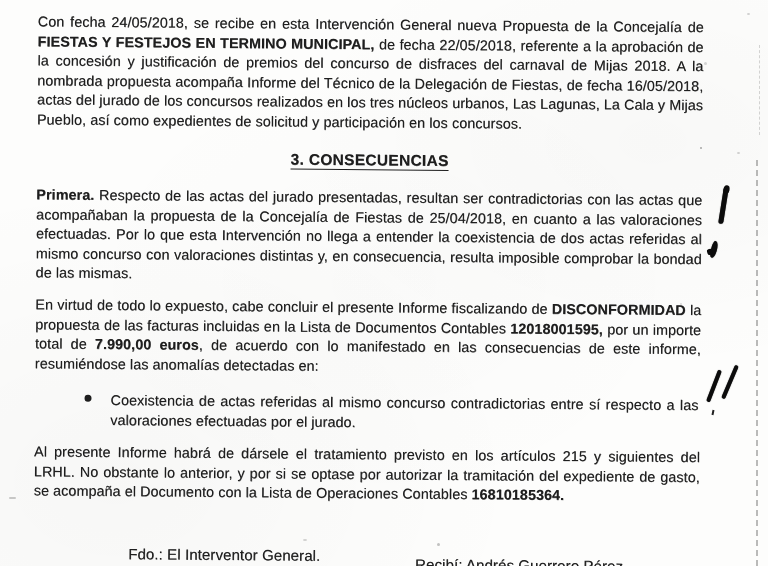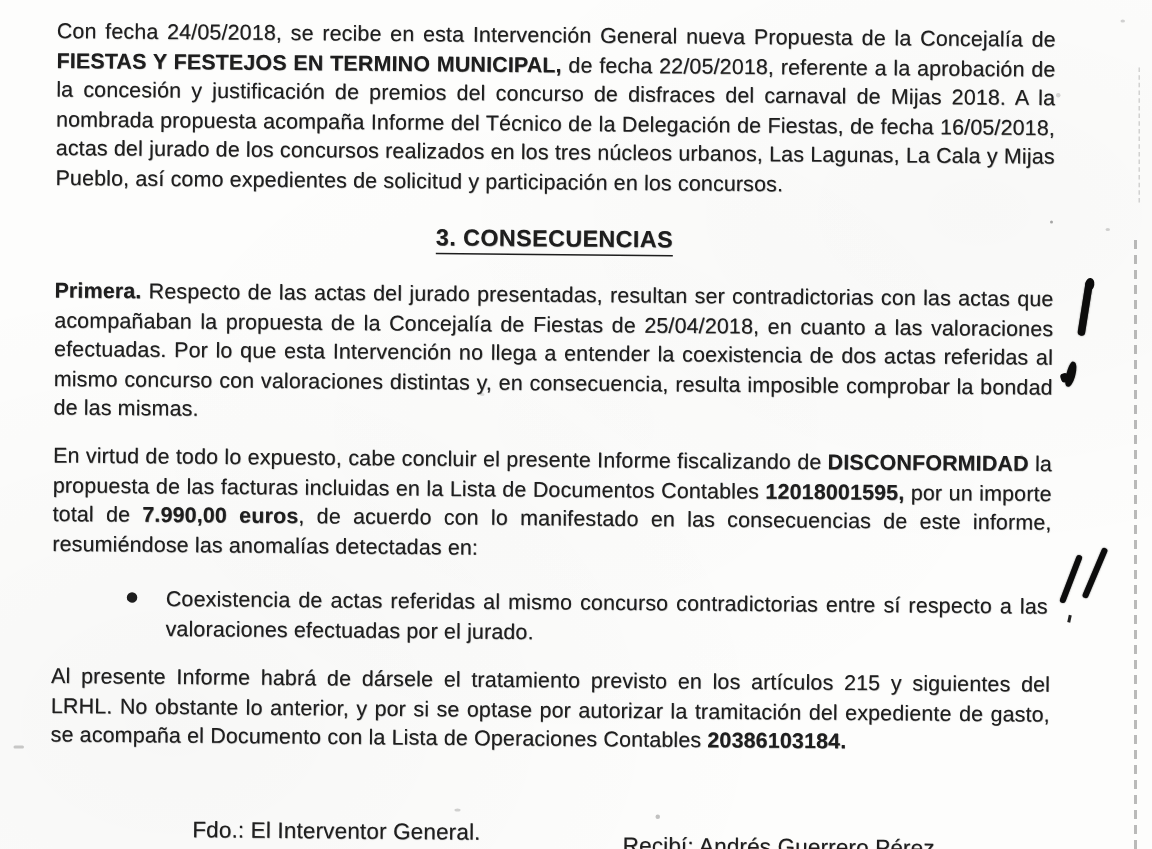--- a/index.html
+++ b/index.html
@@ -181,21 +181,21 @@
     <p class="para p1"><span>Con fecha 24/05/2018, se recibe en esta Intervención General nueva Propuesta de la Concejalía de </span><b>FIESTAS Y FESTEJOS EN TERMINO MUNICIPAL,</b><span> de fecha 22/05/2018, referente a la aprobación de la concesión y justificación de premios del concurso de disfraces del carnaval de Mijas 2018. A la nombrada propuesta acompaña Informe del Técnico de la Delegación de Fiestas, de fecha 16/05/2018, actas del jurado de los concursos realizados en los tres núcleos urbanos, Las Lagunas, La Cala y Mijas Pueblo, así como expedientes de solicitud y participación en los concursos.</span></p>
 
     <h3 class="heading"><span class="hline">3. CONSECUENCIAS</span></h3>
 
     <p class="para p2"><b>Primera.</b><span> Respecto de las actas del jurado presentadas, resultan ser contradictorias con las actas que acompañaban la propuesta de la Concejalía de Fiestas de 25/04/2018, en cuanto a las valoraciones efectuadas. Por lo que esta Intervención no llega a entender la coexistencia de dos actas referidas al mismo concurso con valoraciones distintas y, en consecuencia, resulta imposible comprobar la bondad de las mismas.</span></p>
 
     <p class="para p3"><span>En virtud de todo lo expuesto, cabe concluir el presente Informe fiscalizando de </span><b>DISCONFORMIDAD</b><span> la propuesta de las facturas incluidas en la Lista de Documentos Contables </span><b>12018001595,</b><span> por un importe total de </span><b>7.990,00 euros</b><span>, de acuerdo con lo manifestado en las consecuencias de este informe, resumiéndose las anomalías detectadas en:</span></p>
 
     <p class="bullet-block"><span class="bullet-dot"></span><span>Coexistencia de actas referidas al mismo concurso contradictorias entre sí respecto a las valoraciones efectuadas por el jurado.</span></p>
 
-    <p class="para p4"><span>Al presente Informe habrá de dársele el tratamiento previsto en los artículos 215 y siguientes del LRHL. No obstante lo anterior, y por si se optase por autorizar la tramitación del expediente de gasto, se acompaña el Documento con la Lista de Operaciones Contables </span><b>20386103184.</b></p>
+    <p class="para p4"><span>Al presente Informe habrá de dársele el tratamiento previsto en los artículos 215 y siguientes del LRHL. No obstante lo anterior, y por si se optase por autorizar la tramitación del expediente de gasto, se acompaña el Documento con la Lista de Operaciones Contables </span><b>16810185364.</b></p>
 
     <span class="sig sig-left">Fdo.: El Interventor General.</span>
     <span class="sig sig-right">Recibí: Andrés Guerrero Pérez</span>
 
   </div>
 
   <div class="pen pen-stroke mark-slash"></div>
   <div class="pen pen-stroke mark-tick"></div>
   <div class="pen">
     <div class="pen pen-stroke mark-dslash-1"></div>

